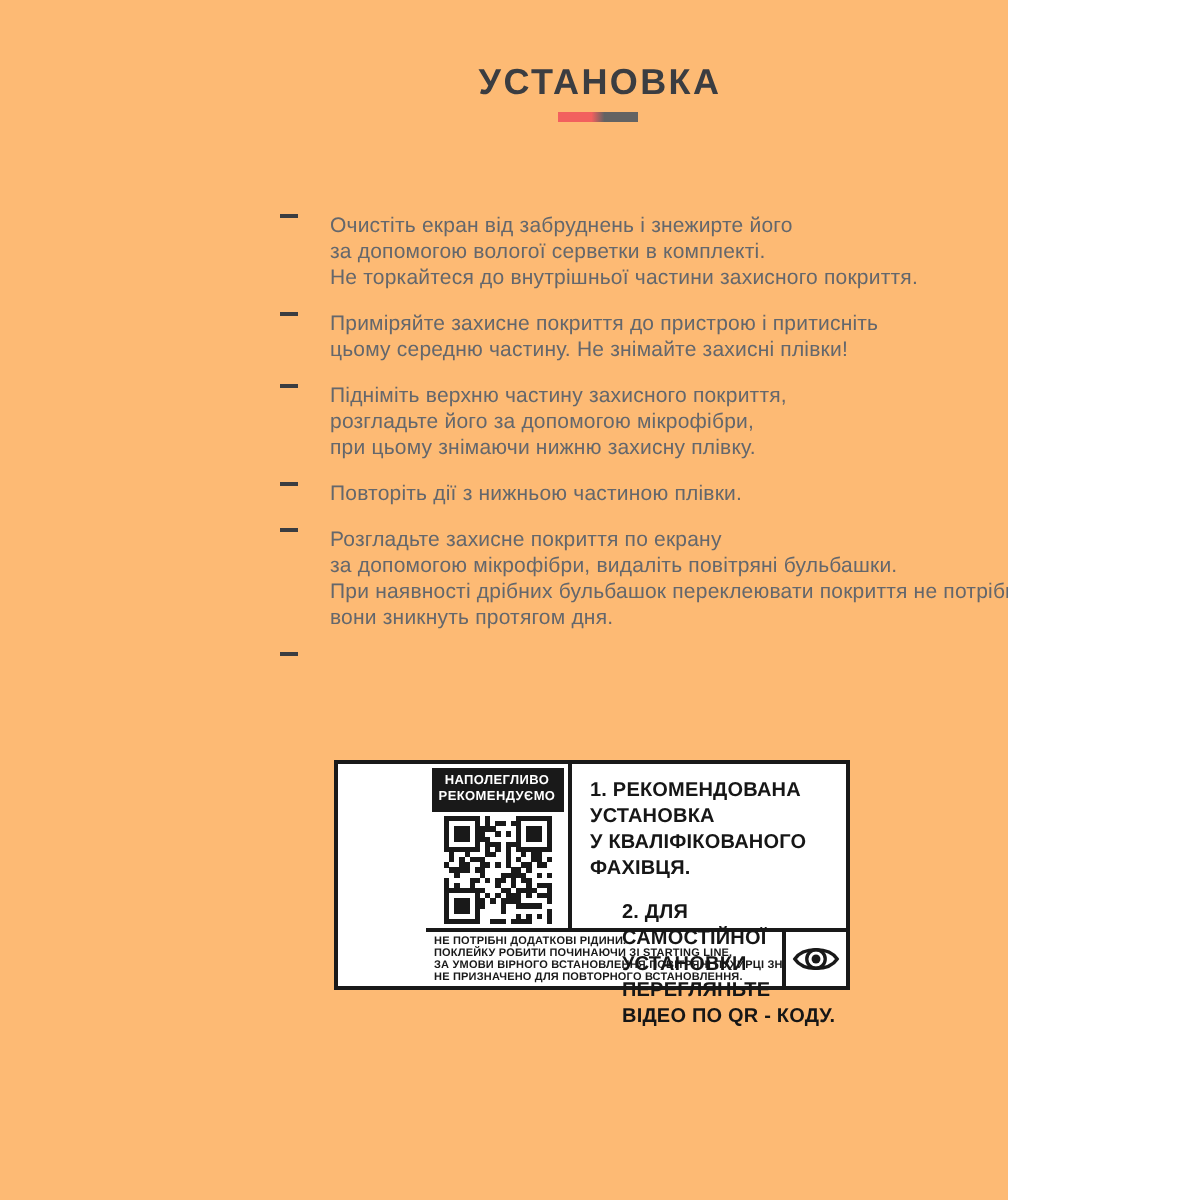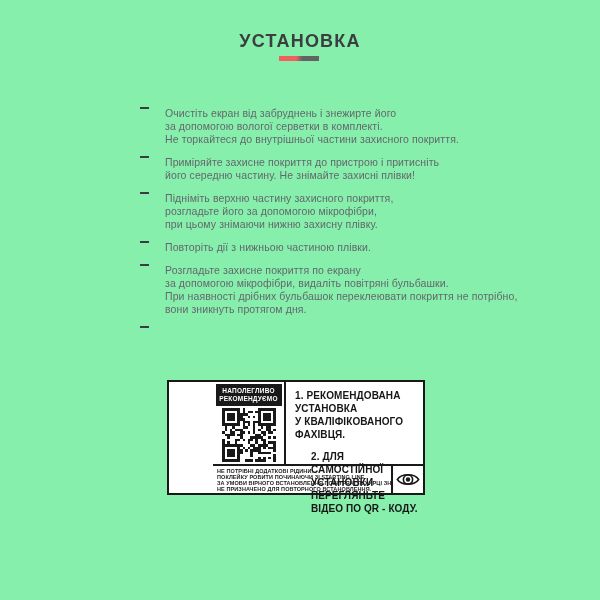--- a/index.html
+++ b/index.html
@@ -1,17 +1,17 @@
 <!DOCTYPE html>
 <html><head>
 <meta charset="utf-8">
 <style>
   html,body{margin:0;padding:0;background:#ffffff;}
   body{width:600px;height:600px;font-family:"Liberation Sans","DejaVu Sans",sans-serif;-webkit-font-smoothing:antialiased;}
-  .page{position:relative;width:600px;height:600px;background:#86efac;overflow:hidden;}
+  .page{position:relative;width:504px;height:600px;background:#fdba74;overflow:hidden;}
 
   .page-title{position:absolute;top:31px;left:0;width:600px;text-align:center;
     font-size:18px;font-weight:600;letter-spacing:1.2px;color:#3b3d41;}
   .title-accent-bar{position:absolute;top:56px;left:279px;width:40px;height:5px;
     background:linear-gradient(90deg,#f2605e 0%,#f2605e 42%,#636363 58%,#636363 100%);}
 
   .instructions{position:absolute;left:140px;top:107px;width:390px;}
   .step{display:flex;align-items:flex-start;margin-bottom:10px;}
   .bullet-dash{flex:0 0 9px;width:9px;height:2px;background:#3b3d41;margin-right:16px;}
   .step-text{font-size:10.5px;line-height:13px;color:#64676c;white-space:pre-line;letter-spacing:0.1px;}
@@ -42,21 +42,21 @@
   <div class="instructions">
     <div class="step">
       <span class="bullet-dash"></span>
       <span class="step-text">Очистіть екран від забруднень і знежирте його
 за допомогою вологої серветки в комплекті.
 Не торкайтеся до внутрішньої частини захисного покриття.</span>
     </div>
     <div class="step">
       <span class="bullet-dash"></span>
       <span class="step-text">Приміряйте захисне покриття до пристрою і притисніть
-його середню частину. Не знімайте захисні плівки!</span>
+цьому середню частину. Не знімайте захисні плівки!</span>
     </div>
     <div class="step">
       <span class="bullet-dash"></span>
       <span class="step-text">Підніміть верхню частину захисного покриття,
 розгладьте його за допомогою мікрофібри,
 при цьому знімаючи нижню захисну плівку.</span>
     </div>
     <div class="step">
       <span class="bullet-dash"></span>
       <span class="step-text">Повторіть дії з нижньою частиною плівки.</span>

